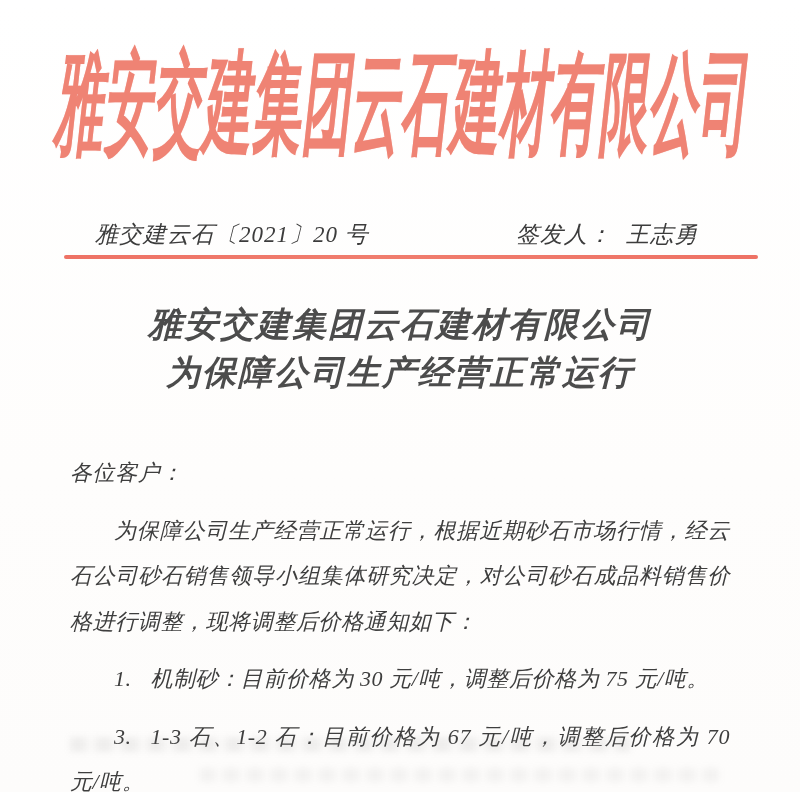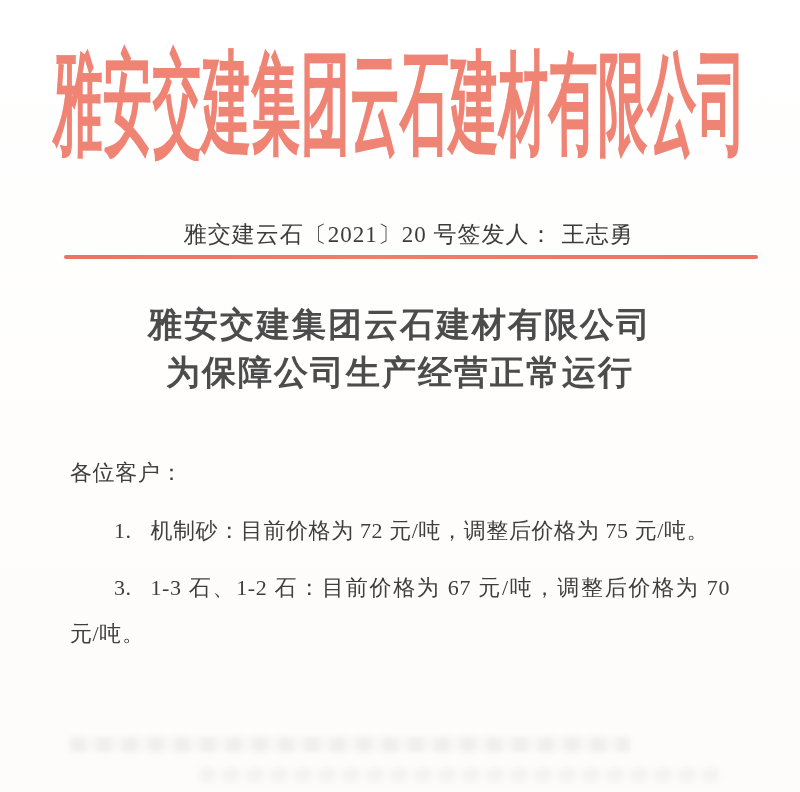--- a/index.html
+++ b/index.html
@@ -7,20 +7,21 @@
     padding: 0;
     background: #ffffff;
   }
   .page {
     position: relative;
     width: 800px;
     height: 792px;
     overflow: hidden;
     background: linear-gradient(180deg, #ffffff 0%, #fefdfc 60%, #fdfcfb 100%);
     font-family: "Liberation Serif", "DejaVu Serif", serif;
+    font-style: italic;
   }
 
   
   .letterhead {
     position: absolute;
     top: 30px;
     left: 0;
     width: 800px;
     height: 128px;
   }
@@ -35,31 +36,31 @@
     letter-spacing: 1px;
     transform: translateX(-50%) scale(0.49, 1.12);
     transform-origin: center top;
     text-shadow: 0 0 1px rgba(239, 131, 116, 0.55);
   }
 
   
   .docline {
     position: absolute;
     top: 219px;
-    left: 74px;
+    left: 62px;
     width: 676px;
     box-sizing: border-box;
     padding: 0 40px 0 33px;
     display: flex;
-    justify-content: center;
+    justify-content: space-between;
     font-size: 23px;
     color: #3c3c3c;
     letter-spacing: 1px;
   }
-  .issuer-name { margin-left: 8px; }
+  .issuer-name { margin-left: 14px; }
 
   
   .red-rule {
     position: absolute;
     top: 255px;
     left: 64px;
     width: 694px;
     height: 4px;
     background: linear-gradient(90deg, #ee7265 0%, #f07d6e 45%, #ee7265 100%);
     border-radius: 2px;
@@ -130,22 +131,23 @@
 
   <div class="red-rule"></div>
 
   <div class="doc-title">
     <div>雅安交建集团云石建材有限公司</div>
     <div>为保障公司生产经营正常运行</div>
   </div>
 
   <div class="body-text">
     <p>各位客户：</p>
+    <p class="indent">为保障公司生产经营正常运行，根据近期砂石市场行情，经云石公司砂石销售领导小组集体研究决定，对公司砂石成品料销售价格进行调整，现将调整后价格通知如下：</p>
     <p class="indent">
-      <span class="item-num">1.</span><span>机制砂：目前价格为 72 元/吨，调整后价格为 75 元/吨。</span>
+      <span class="item-num">1.</span><span>机制砂：目前价格为 30 元/吨，调整后价格为 75 元/吨。</span>
     </p>
     <p class="indent">
       <span class="item-num">3.</span><span>1-3 石、1-2 石：目前价格为 67 元/吨，调整后价格为 70 元/吨。</span>
     </p>
   </div>
 
   <div class="smudge smudge-1"></div>
   <div class="smudge smudge-2"></div>
 
 </div>

